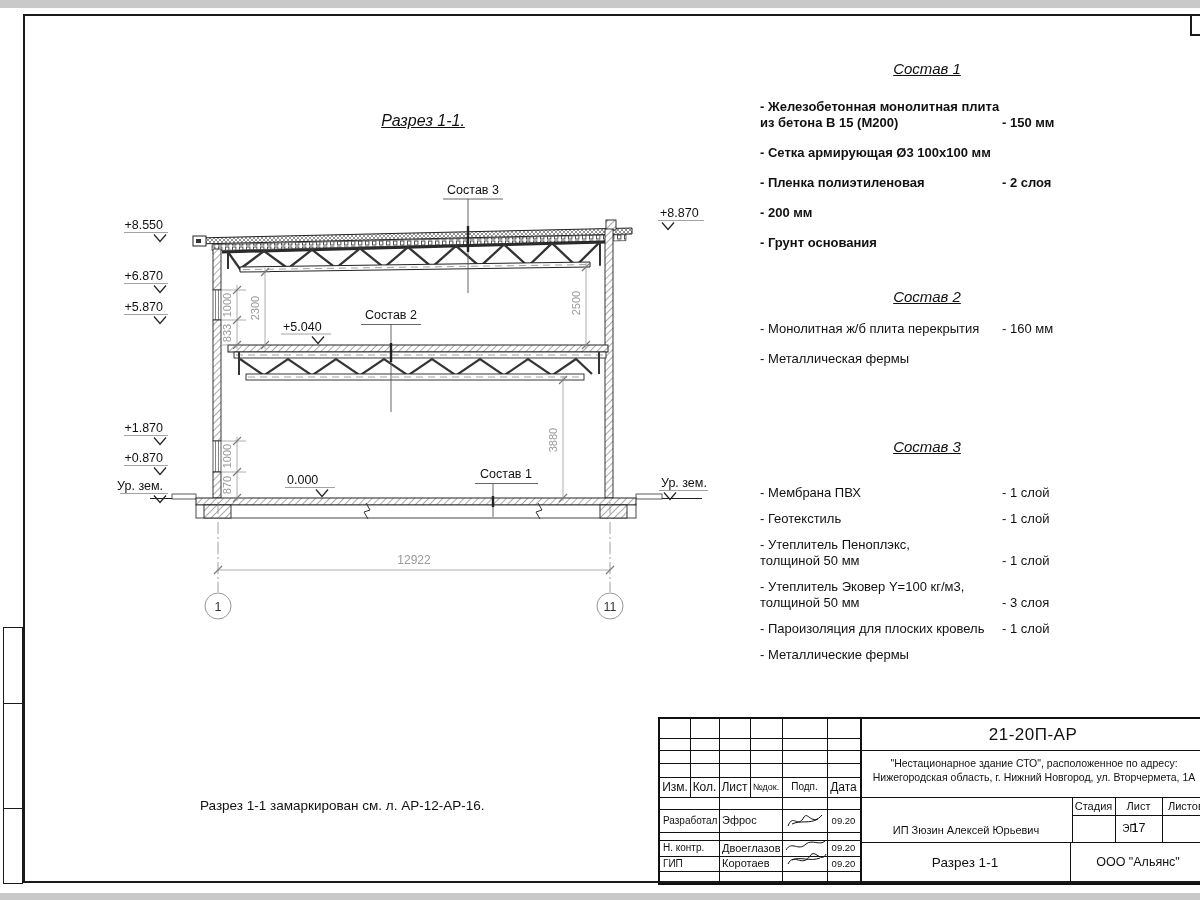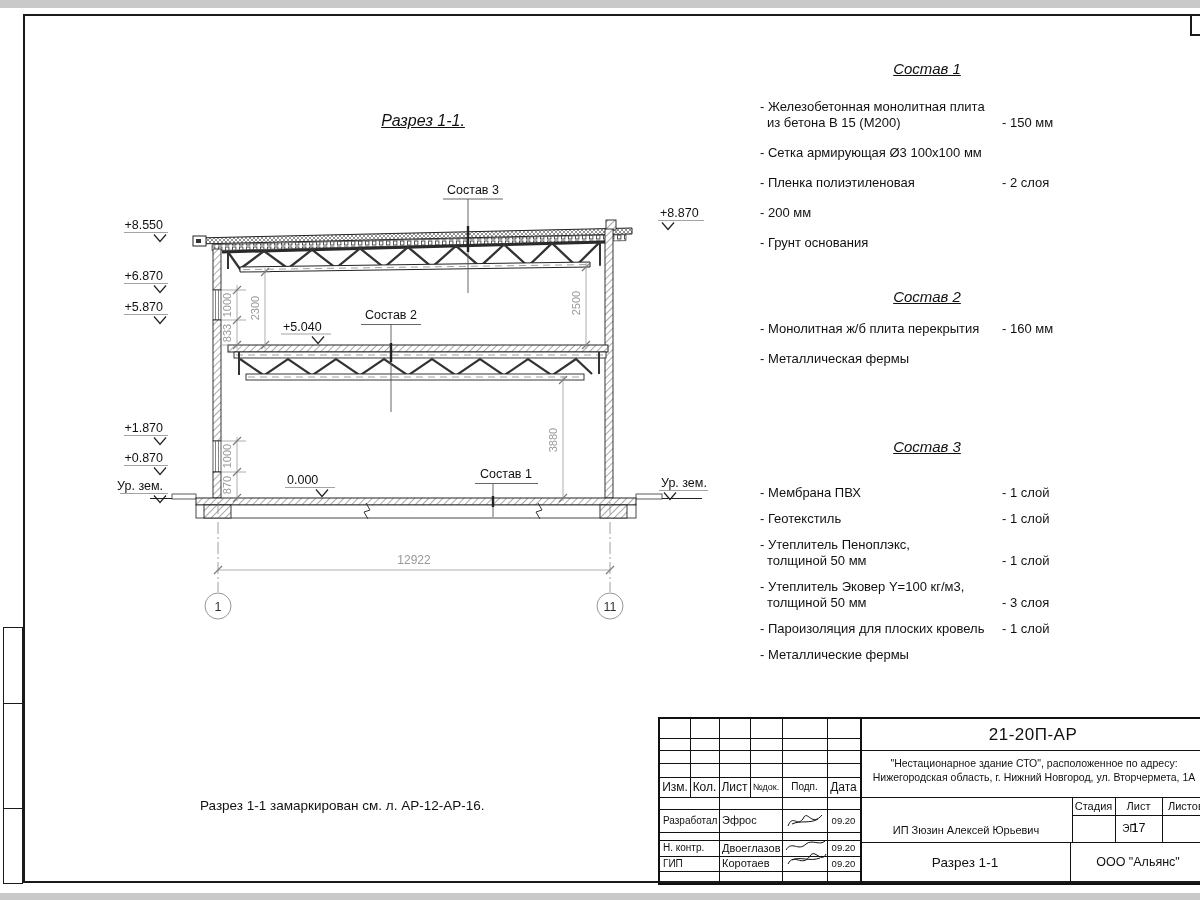--- a/index.html
+++ b/index.html
@@ -15,23 +15,23 @@
   #drawing-title{position:absolute;left:358px;top:112px;width:130px;text-align:center;
     font-size:16px;font-style:italic;text-decoration:underline;color:#111;}
   #note{position:absolute;left:200px;top:798px;font-size:13.5px;color:#111;}
 
   
   .comp{position:absolute;width:334px;}
   .comp-title{text-align:center;font-style:italic;text-decoration:underline;font-size:15px;color:#111;}
   .comp-item{display:flex;align-items:flex-end;font-size:13px;line-height:16px;color:#111;}
   .comp-name{width:242px;}
   .comp-name div:empty{display:none;}
-  .comp-name .l2{margin-left:7px;}
+  .comp-name .l2{}
   .comp-val{white-space:nowrap;}
-  #comp1 .comp-title{margin-bottom:22px;} #comp1 .comp-item{margin-bottom:14px;}
+  #comp1 .comp-title{margin-bottom:22px;} #comp1 .comp-item{margin-bottom:14px;font-weight:bold;}
   #comp2 .comp-title{margin-bottom:16px;} #comp2 .comp-item{margin-bottom:14px;}
   #comp3 .comp-title{margin-bottom:30px;} #comp3 .comp-item{margin-bottom:10px;}
 
   
   #titleblock{position:absolute;left:658px;top:717px;width:550px;height:168px;border:2px solid #111;box-sizing:border-box;}
   .vl{position:absolute;width:1px;background:#111;}
   .vl2{position:absolute;width:2px;background:#111;}
   .hl{position:absolute;height:1px;background:#111;}
   .tcell{position:absolute;overflow:hidden;white-space:nowrap;color:#111;}
   .c-center{text-align:center;}

